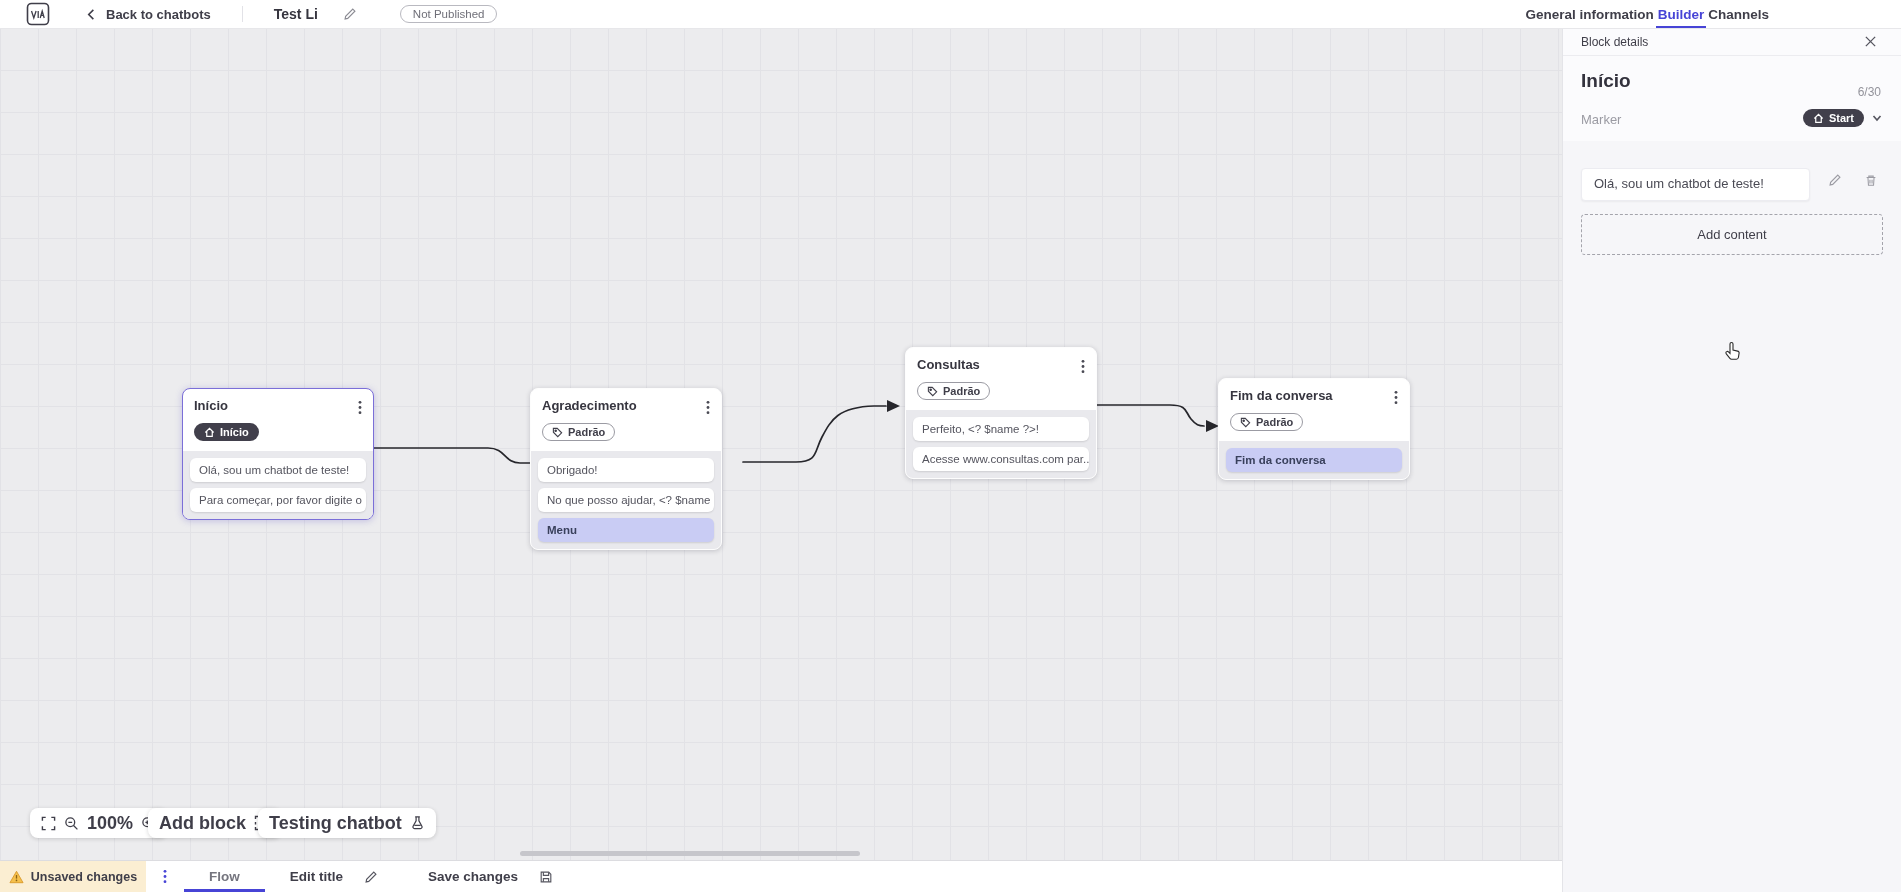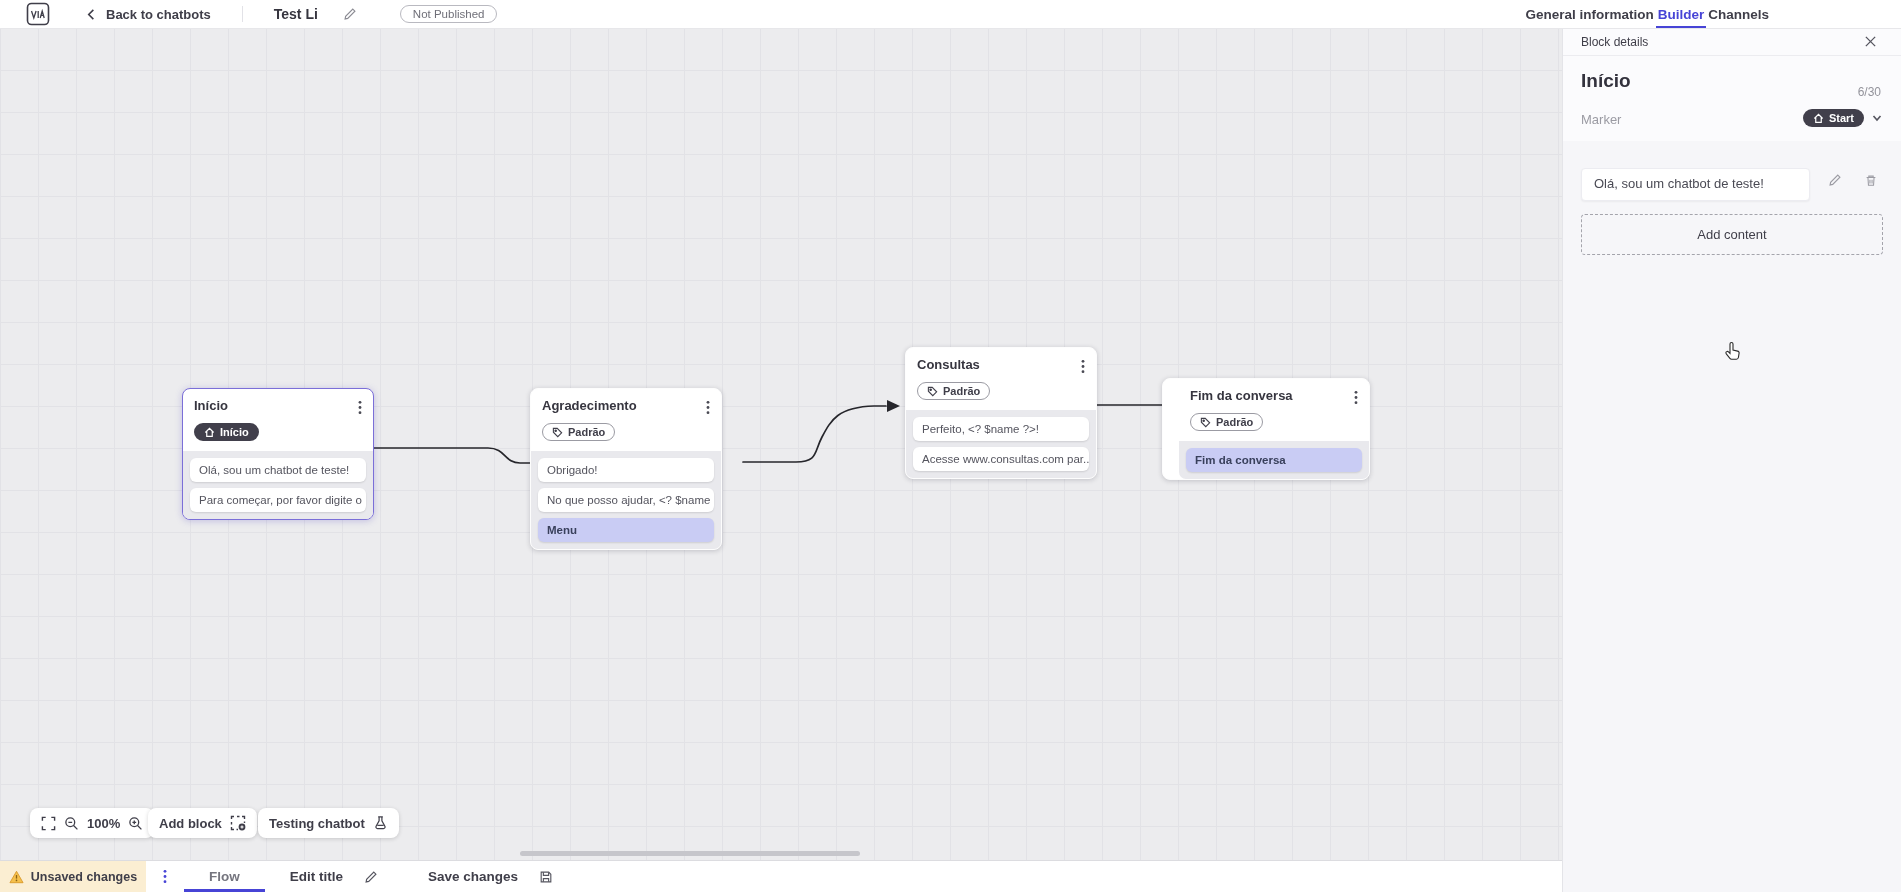--- a/index.html
+++ b/index.html
@@ -43,21 +43,21 @@
          box-shadow:0 1px 2px rgba(0,0,0,.12);white-space:nowrap;overflow:hidden;cursor:pointer;}
   .fcard.highlight{background:#c9ccf4;font-weight:700;color:#39405c;}
 
   .pill-dark{display:inline-flex;align-items:center;gap:5px;background:#413f4b;color:#fff;
              font-size:11px;font-weight:700;border-radius:11px;padding:3px 10px;}
   .pill-outline{display:inline-flex;align-items:center;gap:5px;border:1px solid #9b9ba3;
              color:#3f3e49;font-size:11px;font-weight:700;border-radius:11px;padding:2px 9px;background:#fff;}
 
   .tool-card{position:absolute;top:780px;height:30px;background:#fff;border-radius:8px;
              box-shadow:0 1px 4px rgba(0,0,0,.16);display:flex;align-items:center;gap:8px;
-             padding:0 11px;font-size:13px;font-weight:700;color:#3f3e49;cursor:pointer;}
+             padding:0 11px;font-size:18px;font-weight:700;color:#3f3e49;cursor:pointer;}
   .tool-icon{display:flex;color:#3f3e49;}
   #hscroll{position:absolute;left:520px;top:823px;width:340px;height:5px;border-radius:3px;
            background:#c6c6cb;cursor:pointer;}
 
   
   #panel{position:absolute;top:28px;left:1562px;right:0;bottom:0;background:#fbfbfd;
          border-left:1px solid #e4e4e8;z-index:5;display:flex;flex-direction:column;}
   .p-head{height:27px;display:flex;align-items:center;justify-content:space-between;
           padding:0 24px 0 18px;border-bottom:1px solid #ececf0;font-size:12px;color:#3f3e49;}
   .p-close{color:#55555f;display:flex;cursor:pointer;}
@@ -230,21 +230,21 @@
           </span>
           <span>Padrão</span>
         </span>
       </div>
       <div class="fb-body">
         <div class="fcard">Perfeito, &lt;? $name ?&gt;!</div>
         <div class="fcard">Acesse www.consultas.com par...</div>
       </div>
     </div>
 
-    <div class="fblock" style="left:1162px;top:350px;padding-left:16px;">
+    <div class="fblock" style="left:1218px;top:350px;">
       <div class="fb-head">
         <span class="fb-title">Fim da conversa</span>
         <span class="fb-kebab">
           <svg width="4" height="15" viewBox="0 0 4 16" fill="currentColor">
               <circle cx="2" cy="2.5" r="1.5"></circle>
               <circle cx="2" cy="8" r="1.5"></circle>
               <circle cx="2" cy="13.5" r="1.5"></circle>
             </svg>
         </span>
       </div>

